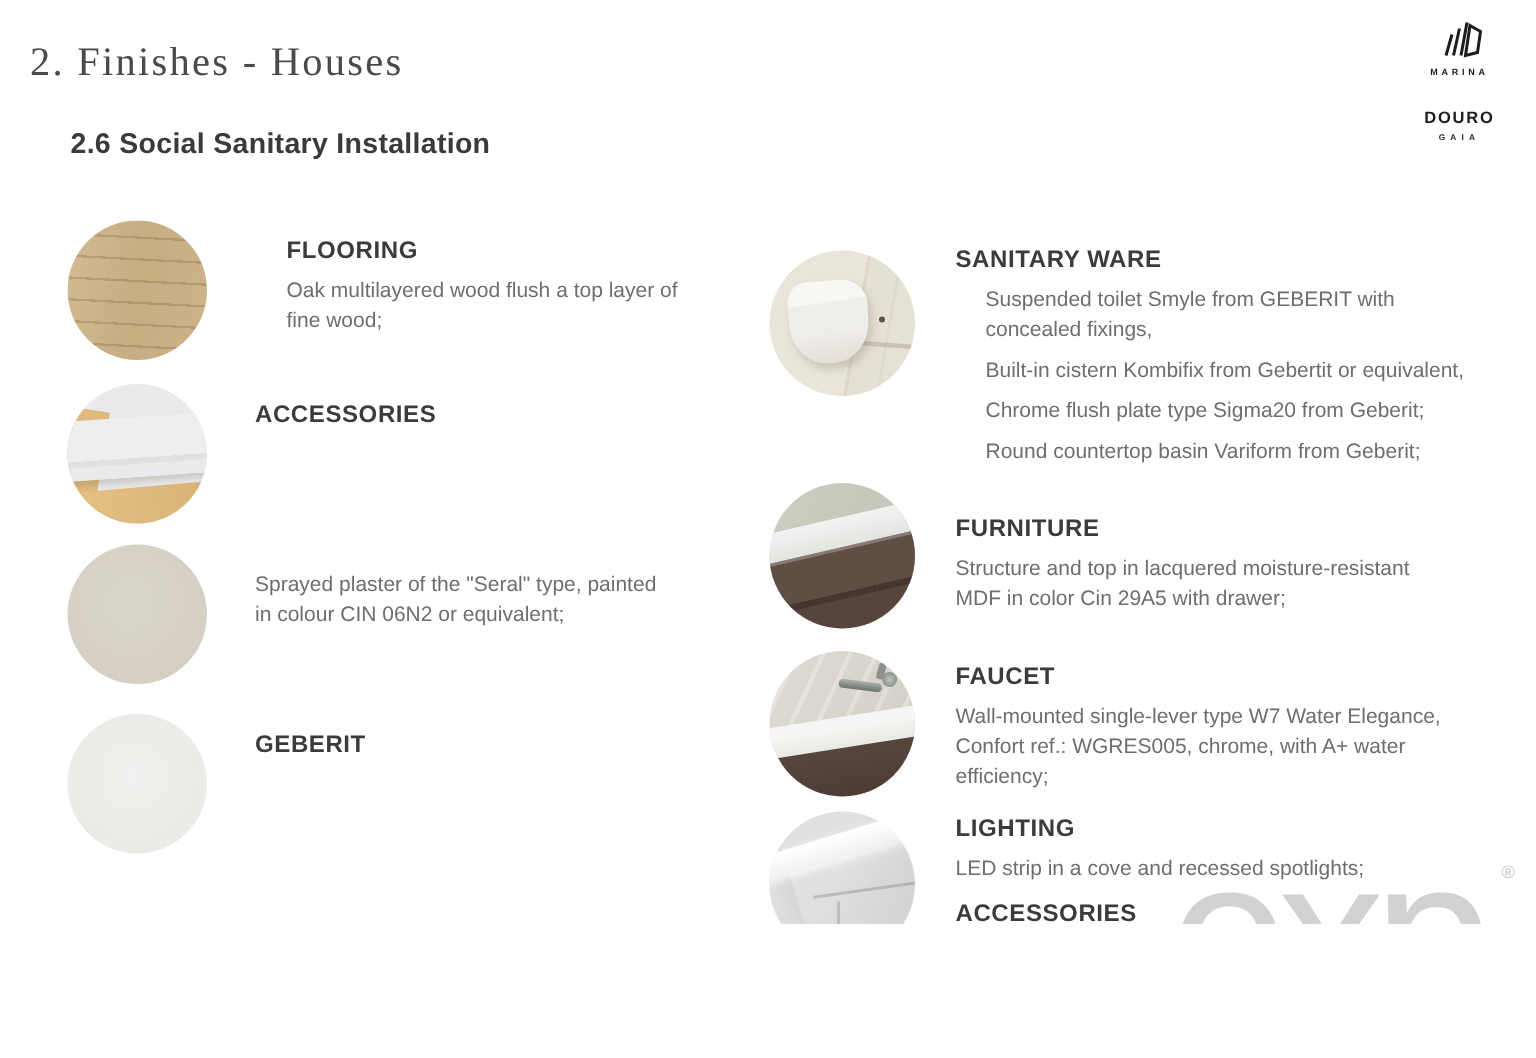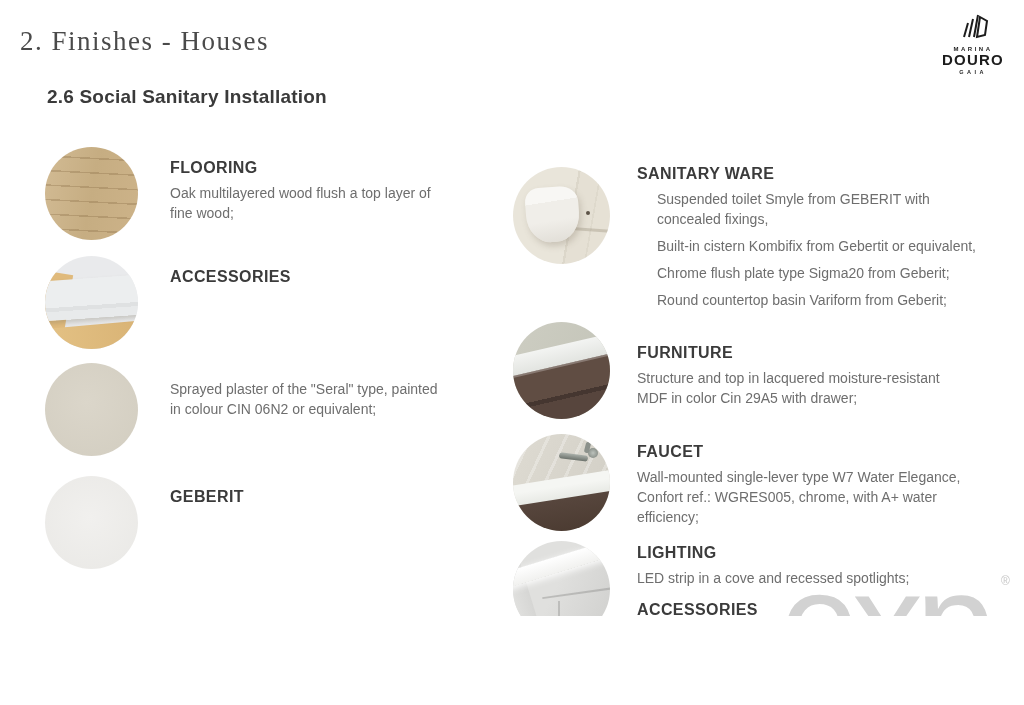--- a/index.html
+++ b/index.html
@@ -14,38 +14,38 @@
     font-family:"Liberation Serif", serif; font-weight:400;
     font-size:27px; letter-spacing:1.5px; color:#4a4a4a;
   }
   .subtitle {
     position:absolute; left:47px; top:86px;
     font-size:19px; font-weight:700; color:#3a3a3a; letter-spacing:0.2px;
   }
   .brand { position:absolute; right:12px; top:10px; width:78px; text-align:center; color:#1c1c1c; }
   .brand svg { display:block; margin:0 auto 2px; }
   .brand-top { font-size:6px; letter-spacing:2.5px; font-weight:700; }
-  .brand-main { font-size:15px; letter-spacing:1.2px; font-weight:700; line-height:15px; }
+  .brand-main { font-size:11px; letter-spacing:1.2px; font-weight:700; line-height:15px;margin-top:20px; }
   .brand-bottom { font-size:5.5px; letter-spacing:3.5px; font-weight:700; margin-top:2px; }
 
   
   .row { position:absolute; }
   .circle { position:absolute; left:0; top:0; border-radius:50%; overflow:hidden; }
   .row.left  .circle { width:93px; height:93px; }
   .row.right .circle { width:97px; height:97px; }
   .txt { position:absolute; }
   .row.left  .txt { left:125px; width:370px; }
   .row.right .txt { left:124px; width:390px; }
   .h { font-size:16px; font-weight:700; color:#3b3b3b; letter-spacing:0.4px; margin:0 0 6px 0; }
   .b { font-size:14px; line-height:20px; color:#6e6e6e; white-space:pre; }
   .san-list { margin-left:20px; }
   .san-item { margin-bottom:7px; }
   .grp2 { margin-top:13px; }
 
-  .row-flooring   { left:45px;  top:147px; } .row-flooring .txt   { top:12px; }
+  .row-flooring   { left:45px;  top:147px; } .row-flooring .txt   { top:12px;margin-left:21px; }
   .row-baseboards { left:45px;  top:256px; } .row-baseboards .txt { top:12px; }
   .row-walls      { left:45px;  top:363px; } .row-walls .txt      { top:16px; }
   .row-ceilings   { left:45px;  top:476px; } .row-ceilings .txt   { top:12px; }
   .row-sanitary   { left:513px; top:167px; } .row-sanitary .txt   { top:-2px; }
   .row-furniture  { left:513px; top:322px; } .row-furniture .txt  { top:22px; }
   .row-faucet     { left:513px; top:434px; } .row-faucet .txt     { top:9px;  }
   .row-lighting   { left:513px; top:541px; } .row-lighting .txt   { top:3px;  }
 
   
   .art { position:absolute; }

